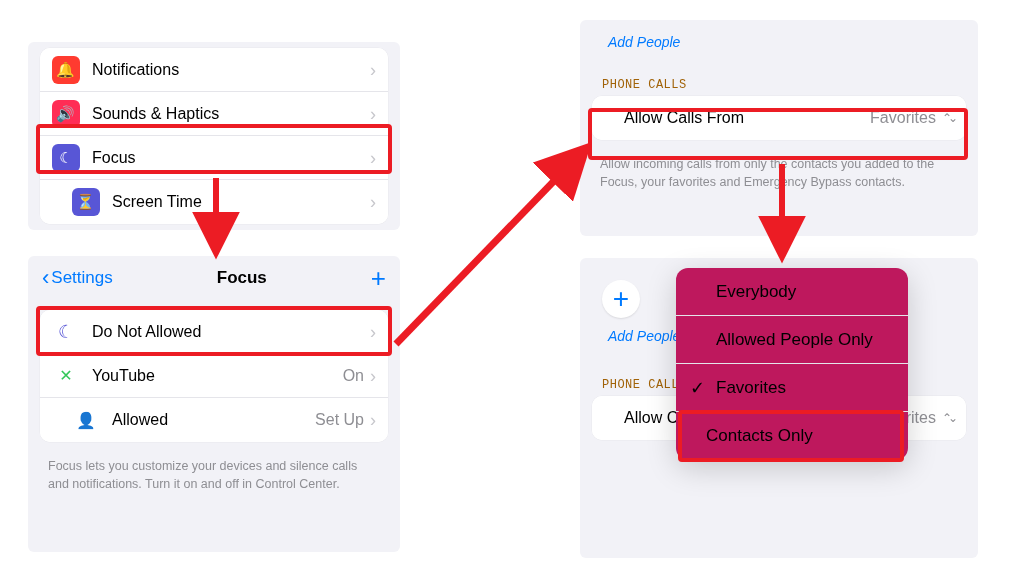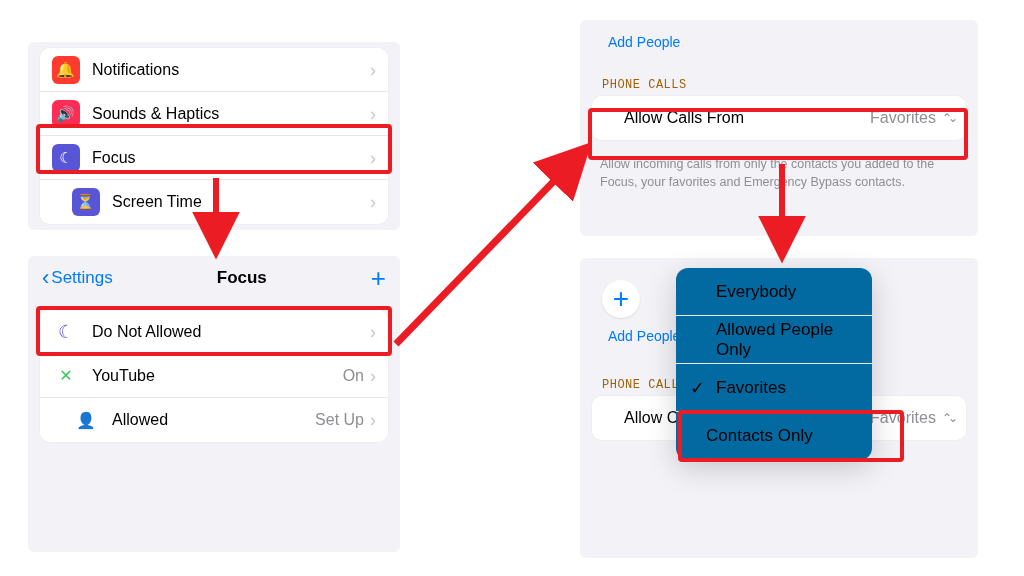--- a/index.html
+++ b/index.html
@@ -67,40 +67,40 @@
     border-radius: 4px;
     pointer-events: none;
   }
 
   
   .glyph { color: #fff; font-size: 15px; }
 
   
   .menu {
     position: absolute;
-    background: #0369a1;
+    background: #be185d;
     border-radius: 12px;
     box-shadow: 0 8px 30px rgba(0,0,0,0.18);
     overflow: hidden;
-    width: 196px;
+    width: 232px;
   }
   .menu .mrow {
     height: 48px;
     display: flex; align-items: center;
     padding: 0 18px;
     font-size: 17px; color: #000;
     border-bottom: 1px solid #e5e5ea;
     position: relative;
   }
   .menu .mrow:last-child { border-bottom: none; padding-left: 8px; }
   .check { position: absolute; left: 14px; font-size: 18px; color:#000; }
   .mrow .mlabel { padding-left: 22px; }
 
   .small-link {
-    color: #007aff; font-size: 14px; padding: 6px 0 10px 28px;
+    color: #007aff; font-size: 14px; padding: 6px 0 10px 28px; font-style: italic;
   }
   .plus-circle {
     width: 38px; height: 38px; border-radius: 50%;
     background: #fff; display:flex; align-items:center; justify-content:center;
     color:#007aff; font-size:28px; font-weight:300;
     box-shadow: 0 1px 2px rgba(0,0,0,0.1);
     margin-left: 22px;
   }
 
   .updown { font-size: 12px; color:#8e8e93; letter-spacing:-4px; }
@@ -173,20 +173,21 @@
     </div>
     <div class="row">
       <div class="icon-box" style="background:transparent;">
           <span style="color:#af52de; font-size:16px;">👤</span>
         </div>
       <span class="row-label">Allowed</span>
       <span class="row-value">Set Up</span>
       <span class="chev">›</span>
     </div>
   </div>
+  <div class="footer-text">Focus lets you customize your devices and silence calls and notifications. Turn it on and off in Control Center.</div>
 </div>
 
 <div class="panel" style="left:580px; top:20px; width:398px; height:216px;">
   <div class="small-link" style="padding-top:14px;">Add People</div>
   <div class="section-header" style="padding-top:18px;">PHONE CALLS</div>
   <div class="card" style="margin-top:0;">
     <div class="row">
       <span class="row-label">Allow Calls From</span>
       <span class="row-value">Favorites</span>
       <span class="updown">⌃⌄</span>

